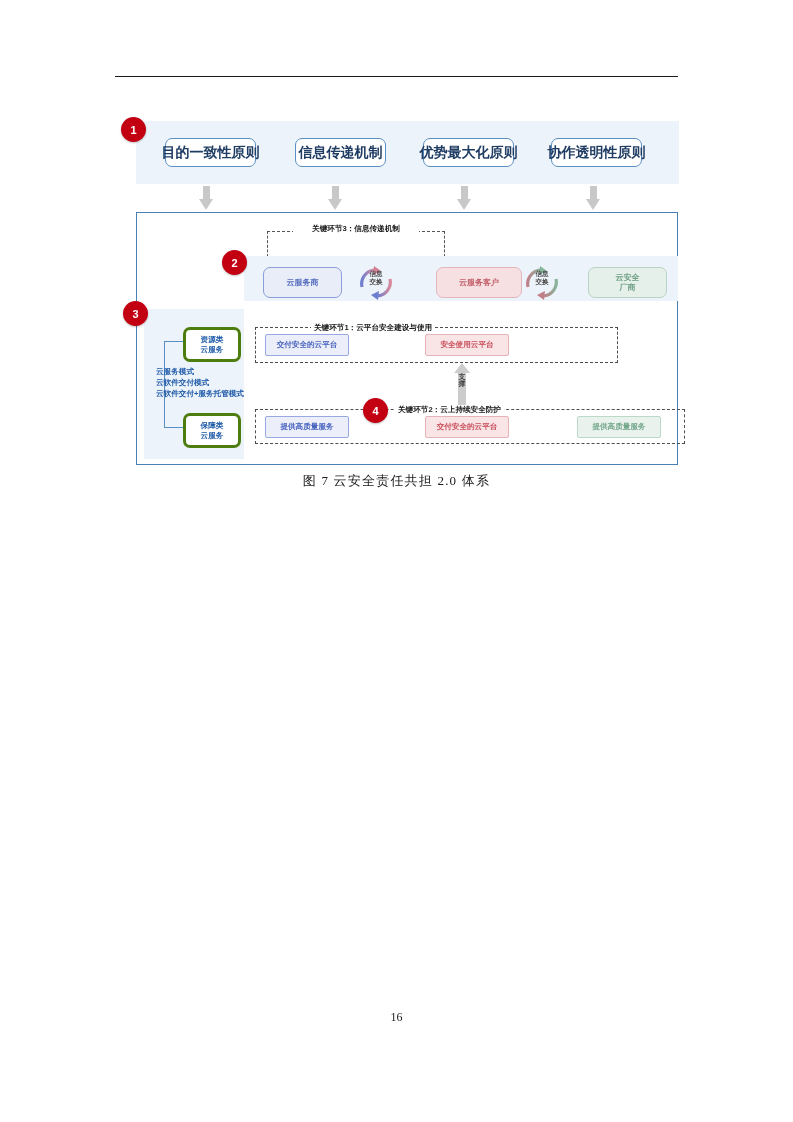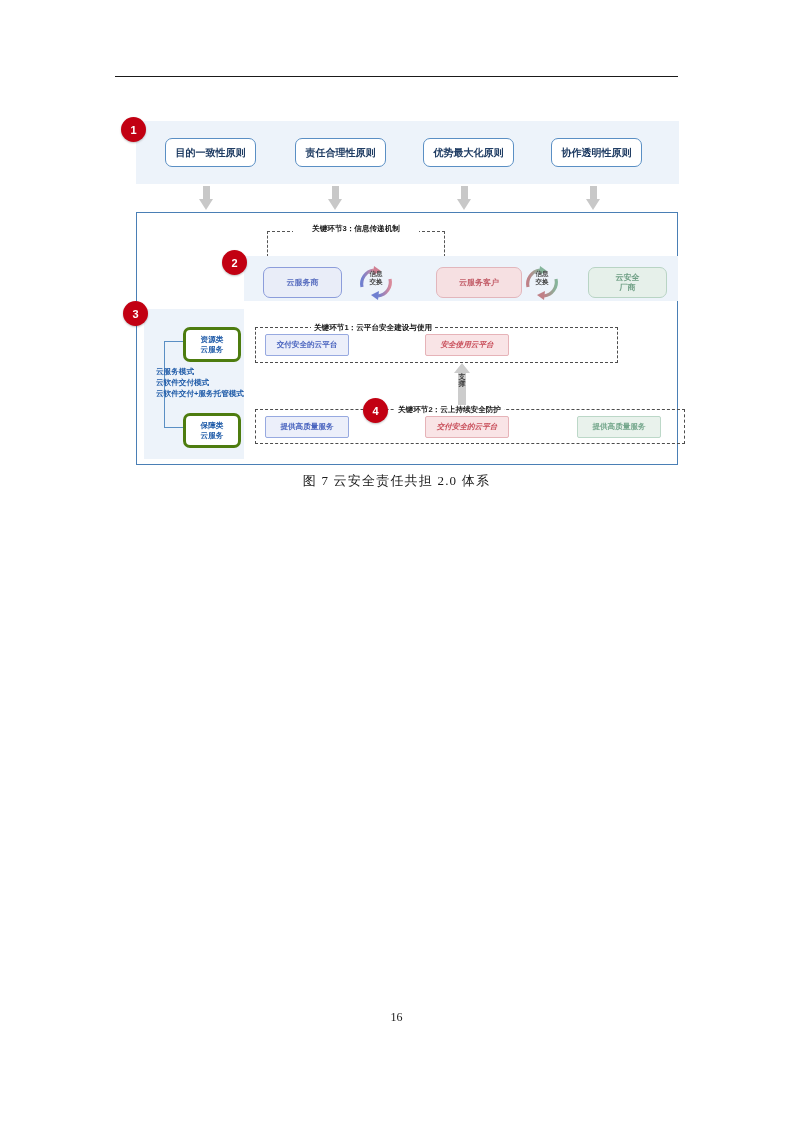--- a/index.html
+++ b/index.html
@@ -68,21 +68,21 @@
     width: 89px;
     height: 27px;
     border: 1px solid #5a8fc4;
     border-radius: 7px;
     background: #ffffff;
     display: flex;
     align-items: center;
     justify-content: center;
   }
   .principle-label {
-    font-size: 10px;
+    font-size: 14px;
     font-weight: bold;
     color: #1f3c63;
     font-family: "Liberation Sans", "DejaVu Sans", sans-serif;
     white-space: nowrap;
   }
   .pb0 { left: 29px; }
   .pb1 { left: 159px; }
   .pb2 { left: 287px; }
   .pb3 { left: 415px; }
 
@@ -343,21 +343,21 @@
   }
   .blue-act {
     border: 1px solid #97a9e0;
     background: #eceffa;
   }
   .blue-act .act-label { color: #4a64bf; }
   .red-act {
     border: 1px solid #e6b3b8;
     background: #f9e4e6;
   }
-  .red-act .act-label { color: #c9505c; font-style: italic; }
+  .red-act .act-label { color: #c9505c; }
   .green-act {
     border: 1px solid #bcd8c8;
     background: #e9f2ec;
   }
   .green-act .act-label { color: #74a78c; }
 
   .k1-deliver { left: 128px; top: 121px; width: 84px; }
   .k1-use     { left: 288px; top: 121px; width: 84px; }
 
   .k2-quality-left  { left: 128px; top: 203px; width: 84px; }
@@ -454,21 +454,21 @@
 
   <div class="header-rule"></div>
 
   <div class="figure">
 
     <div class="principles-band">
       <div class="principle-box pb0">
         <span class="principle-label">目的一致性原则</span>
       </div>
       <div class="principle-box pb1">
-        <span class="principle-label">责任合理性原则</span>
+        <span class="principle-label">信息传递机制</span>
       </div>
       <div class="principle-box pb2">
         <span class="principle-label">优势最大化原则</span>
       </div>
       <div class="principle-box pb3">
         <span class="principle-label">协作透明性原则</span>
       </div>
     </div>
 
     <div class="down-arrow da0">

